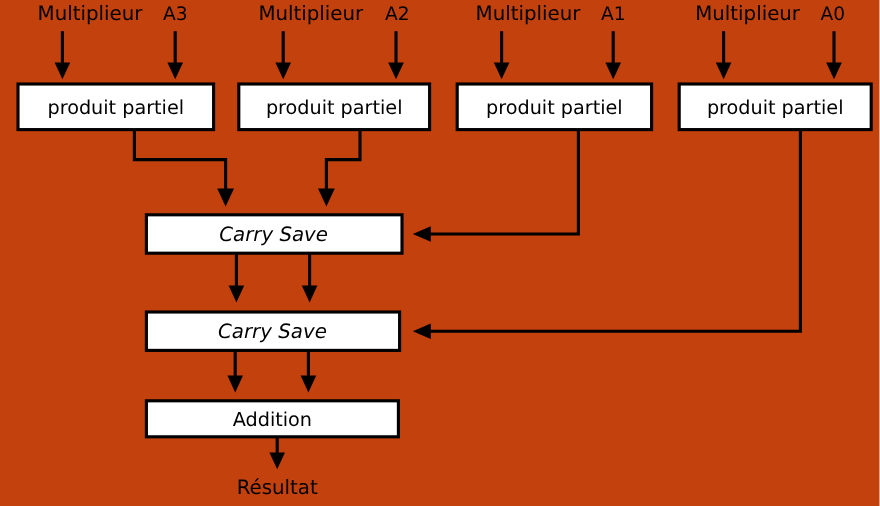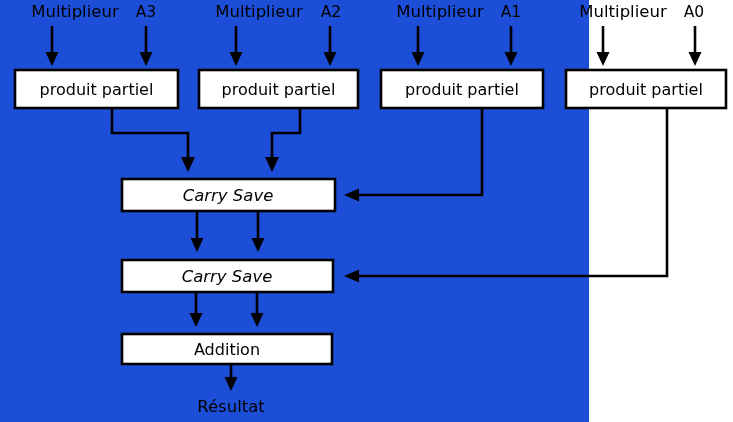--- a/index.html
+++ b/index.html
@@ -8,23 +8,23 @@
     background: #ffffff;
   }
   body {
     width: 733px;
     height: 422px;
     font-family: "DejaVu Sans", sans-serif;
     overflow: hidden;
   }
   #diagram-root {
     position: relative;
-    width: 589px;
+    width: 733px;
     height: 422px;
-    background: #1d4ed8;
+    background: #c2410c;
   }
   svg#diagram-svg {
     display: block;
     width: 733px;
     height: 422px;
   }
   .box-rect {
     fill: #ffffff;
     stroke: #000000;
     stroke-width: 2.6;

